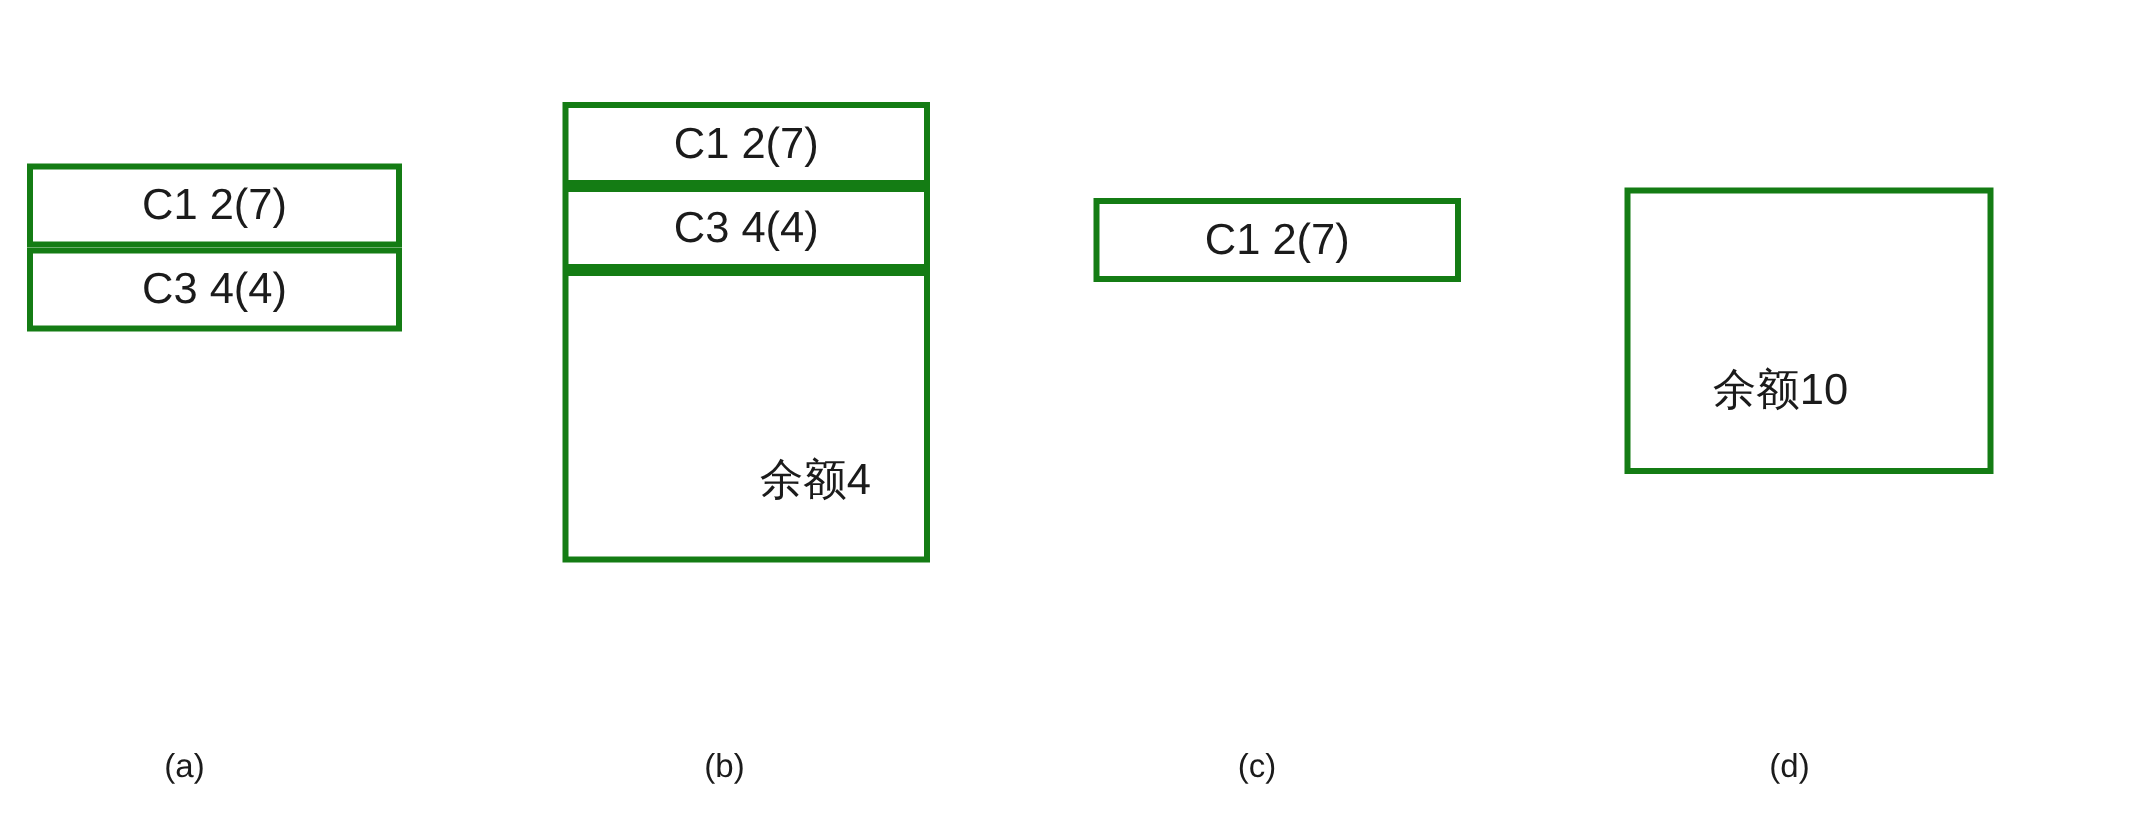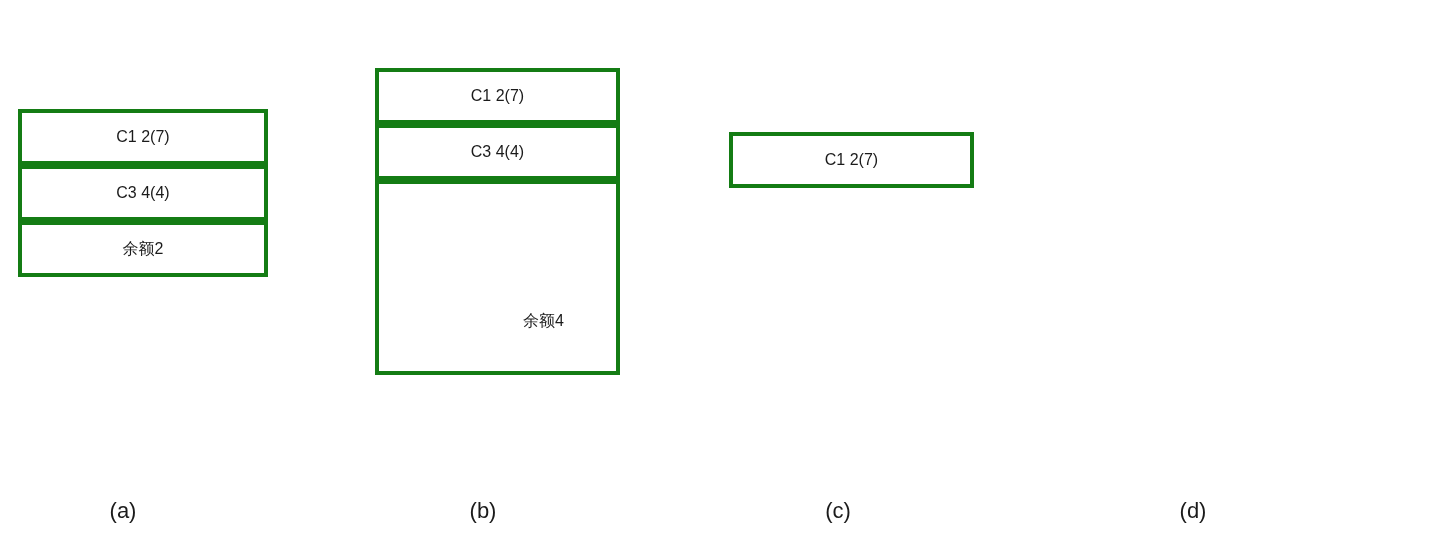--- a/index.html
+++ b/index.html
@@ -23,21 +23,21 @@
     display:flex;
     flex-direction:column;
   }
   .cell{
     box-sizing:border-box;
     border:4px solid var(--green);
     background:var(--bg);
     display:flex;
     align-items:center;
     justify-content:center;
-    font-size:16px;
+    font-size:29px;
     line-height:1;
     white-space:nowrap;
   }
   
   #diag-a{left:18px;top:109px;width:250px;}
   #diag-a .cell{height:56px;}
   
   #diag-b{left:375px;top:68px;width:245px;}
   #diag-b .cell.row{height:56px;}
   #diag-b .cell.tall{height:195px;padding-left:28px;}
@@ -67,42 +67,44 @@
 
 <div class="canvas">
 
   <section class="diagram" id="diag-a">
     <div class="cell">
       <span class="txt">C1 2(7)</span>
     </div>
     <div class="cell">
       <span class="txt">C3 4(4)</span>
     </div>
-    <div class="cell">
-      <span class="txt">余额2</span>
-    </div>
   </section>
 
   <section class="diagram" id="diag-b">
     <div class="cell row">
       <span class="txt">C1 2(7)</span>
     </div>
     <div class="cell row">
       <span class="txt">C3 4(4)</span>
     </div>
     <div class="cell tall">
       <span class="txt">余额4</span>
     </div>
   </section>
 
   <section class="diagram" id="diag-c">
     <div class="cell row">
       <span class="txt">C1 2(7)</span>
     </div>
   </section>
 
+  <section class="diagram" id="diag-d">
+    <div class="cell tall">
+      <span class="txt">余额10</span>
+    </div>
+  </section>
 
   <div class="fig-label" id="label-a">(a)</div>
   <div class="fig-label" id="label-b">(b)</div>
   <div class="fig-label" id="label-c">(c)</div>
   <div class="fig-label" id="label-d">(d)</div>
 
 </div>
 
 </body></html>

